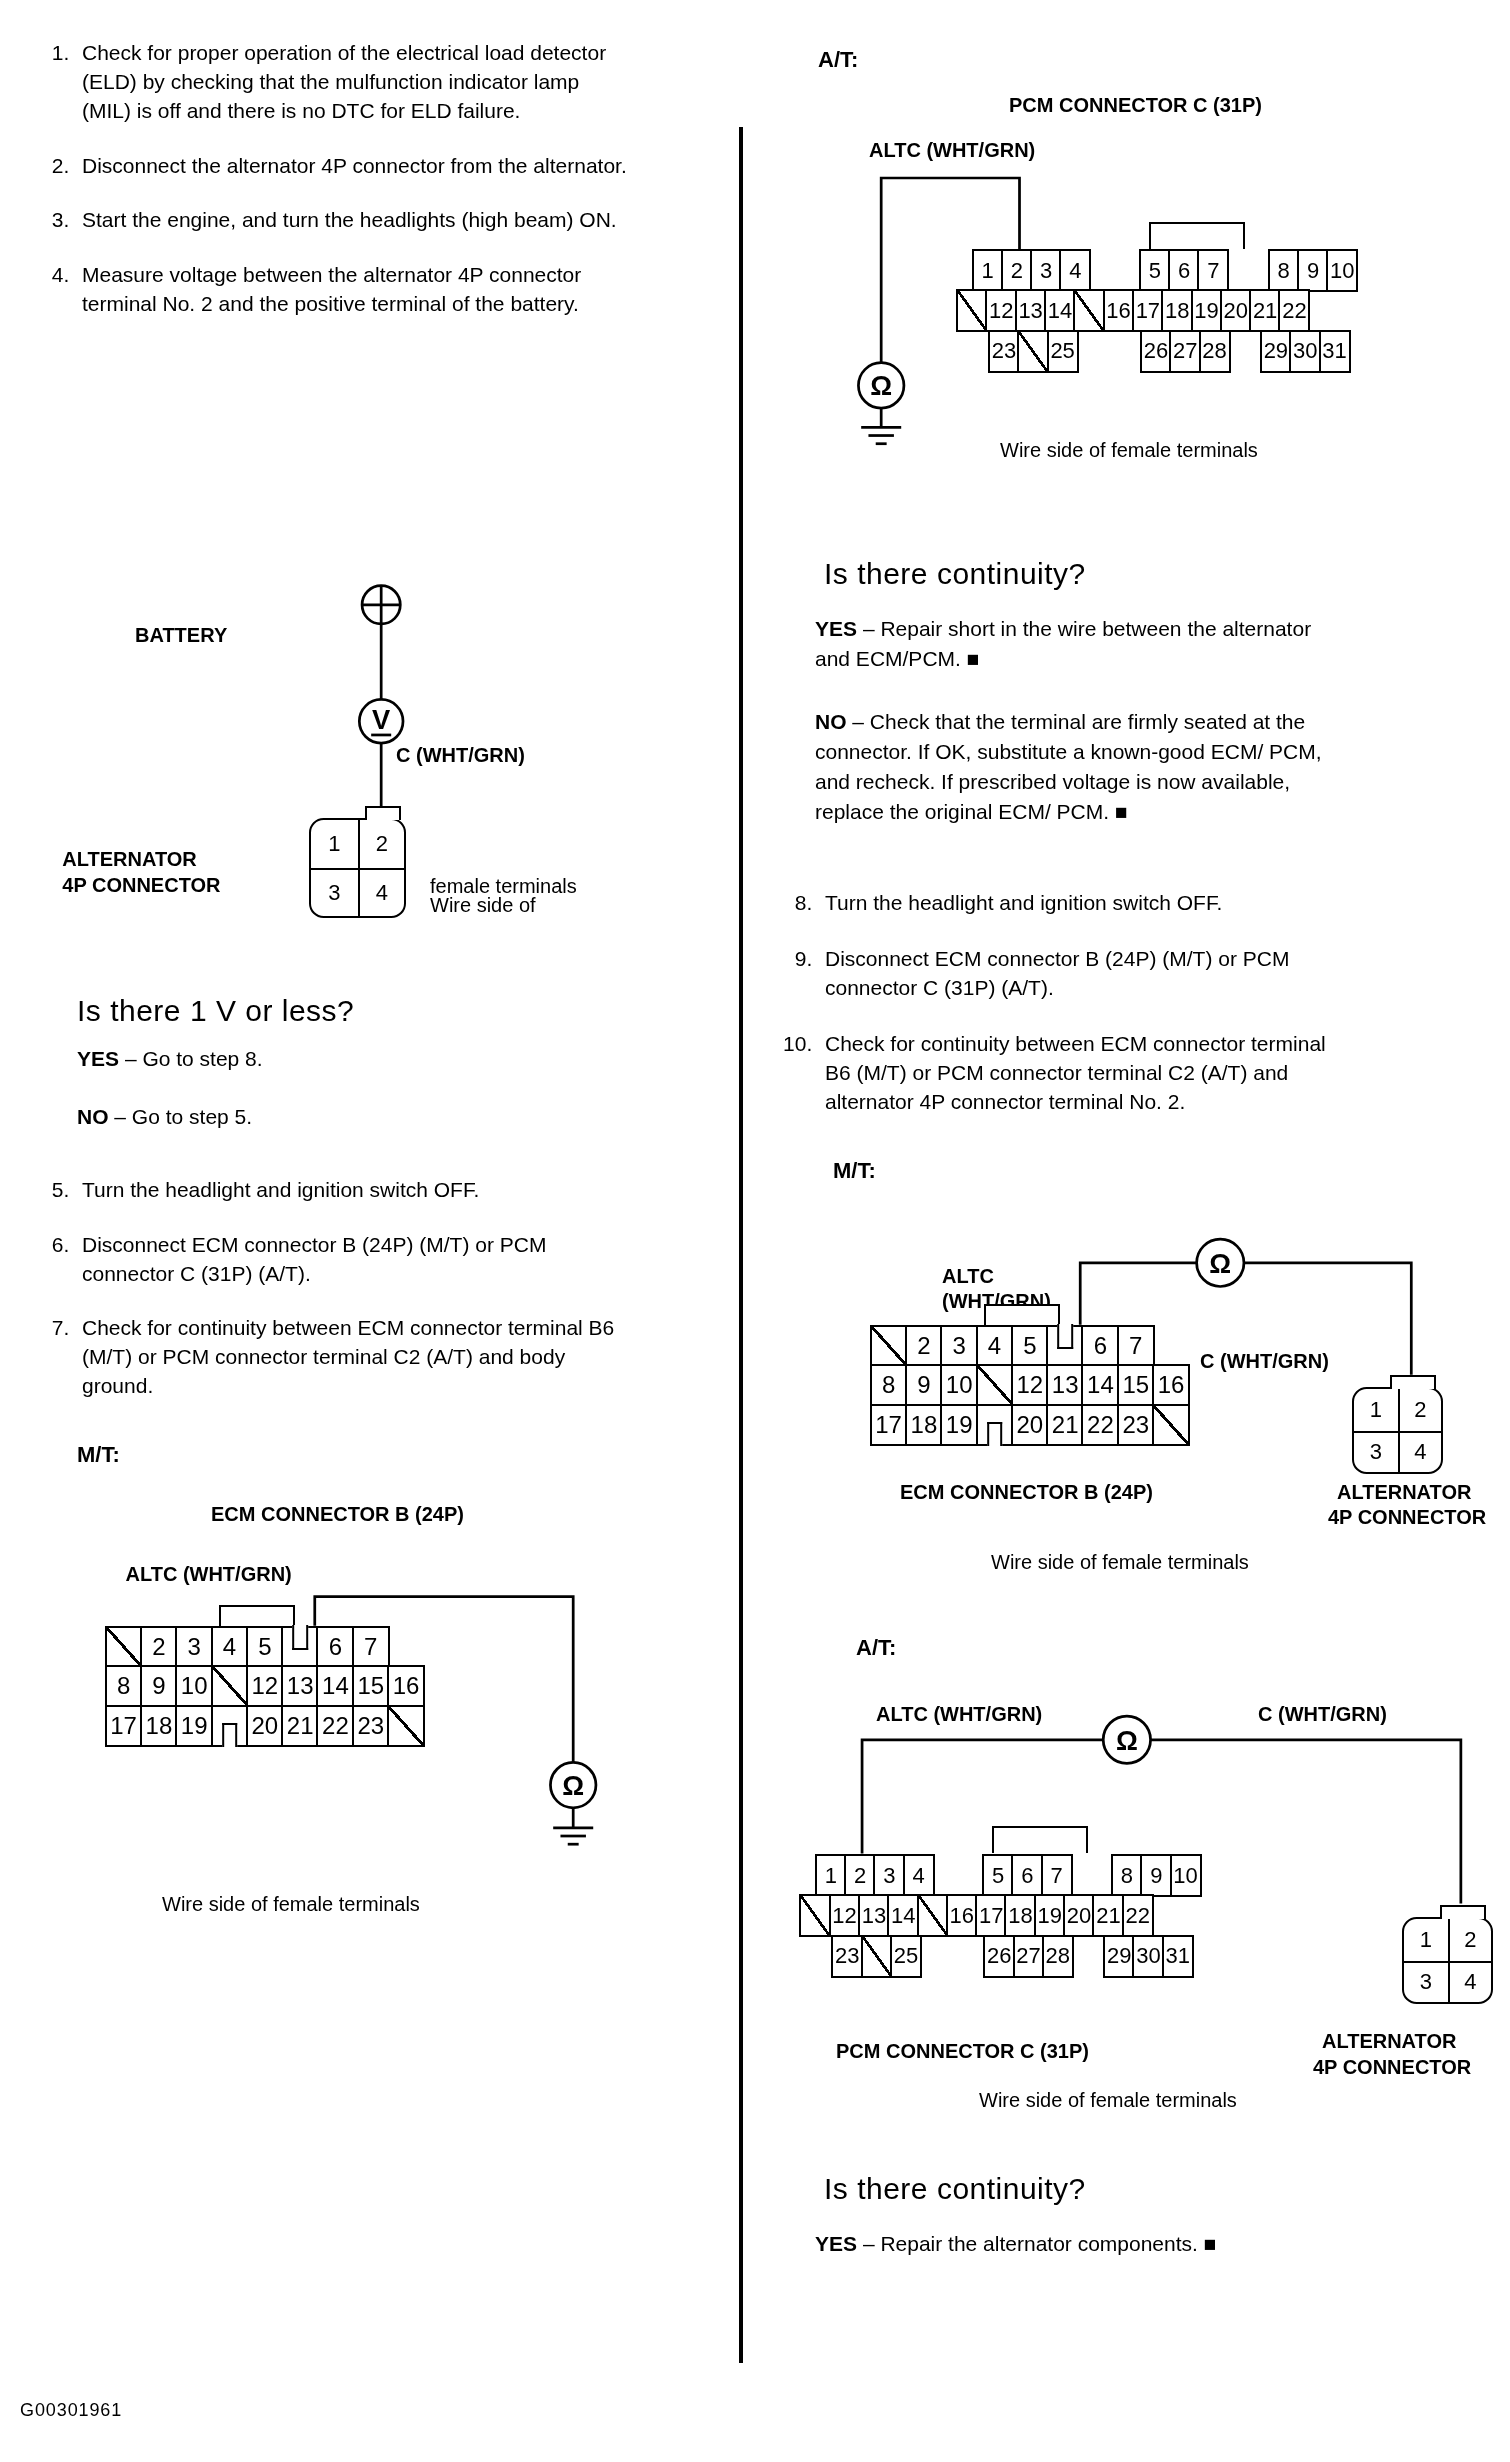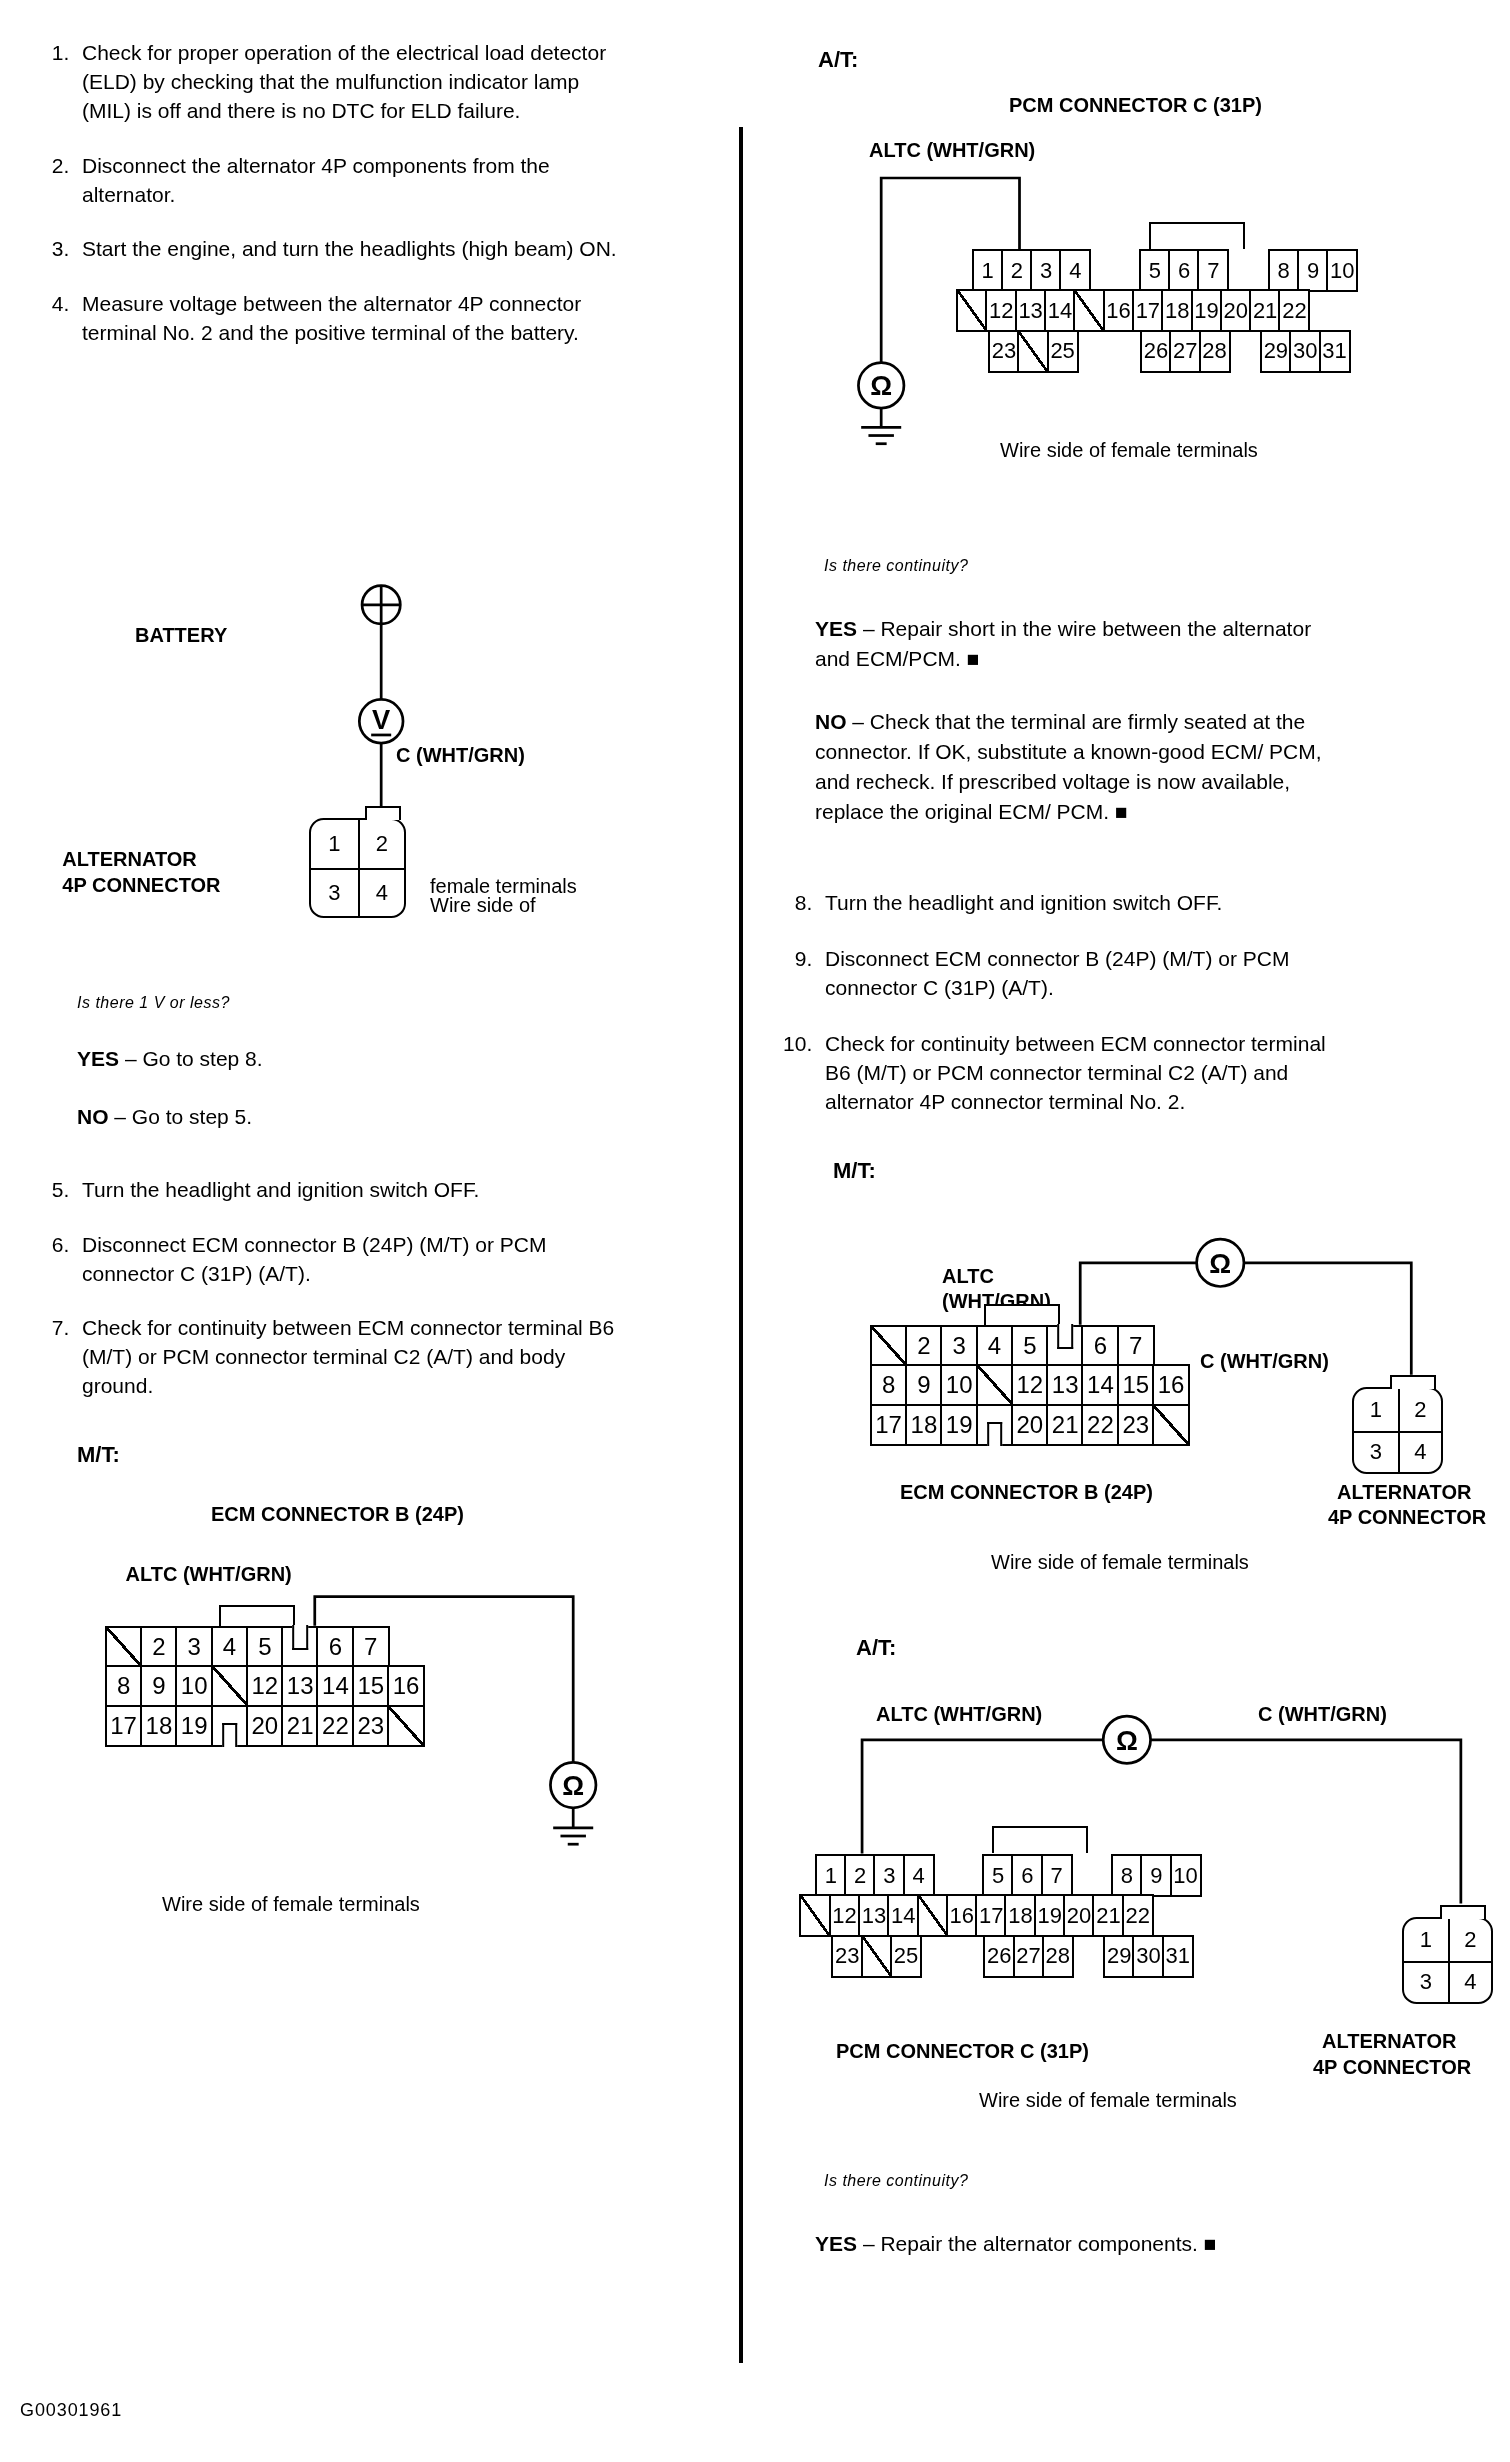--- a/index.html
+++ b/index.html
@@ -4,21 +4,21 @@
 <style>
   html,body{margin:0;padding:0;background:#e8e8e8;}
   .page{position:relative;width:1511px;height:2462px;background:#ffffff;
         font-family:"Liberation Sans",sans-serif;color:#000;margin:0 auto;overflow:hidden;}
   .abs{position:absolute;}
   .divider{position:absolute;background:#000;}
   
   .step{display:flex;font-size:21px;line-height:29px;margin-bottom:25.5px;}
   .step .num{flex:none;width:46px;padding-right:12.7px;text-align:right;box-sizing:border-box;}
   .step .txt{flex:1;}
-  .q{font-style:italic;font-size:16px;letter-spacing:0.5px;}
+  .q{font-size:30px;letter-spacing:0.5px;}
   .answer{font-size:21px;line-height:30px;margin:0;}
   .b{font-weight:bold;}
   .h{font-weight:bold;font-size:22px;}
   .dtitle{position:absolute;font-weight:bold;font-size:20px;white-space:nowrap;}
   .dlabel{position:absolute;font-weight:bold;font-size:20px;white-space:nowrap;line-height:24px;}
   .dnote{position:absolute;font-size:20px;white-space:nowrap;line-height:24.6px;}
   .footer{position:absolute;font-size:18px;letter-spacing:0.9px;}
   
   .cgrid{position:absolute;}
   .crow{display:flex;}
@@ -55,21 +55,21 @@
 
   <div class="divider" style="left:739px;top:127px;width:3.6px;height:2236px;"></div>
 
   <div class="abs" style="left:36px;top:38px;width:596px;">
     <div class="step">
       <span class="num">1.</span>
       <div class="txt">Check for proper operation of the electrical load detector (ELD) by checking that the mulfunction indicator lamp (MIL) is off and there is no DTC for ELD failure.</div>
     </div>
     <div class="step">
       <span class="num">2.</span>
-      <div class="txt">Disconnect the alternator 4P components from the alternator.</div>
+      <div class="txt">Disconnect the alternator 4P connector from the alternator.</div>
     </div>
     <div class="step">
       <span class="num">3.</span>
       <div class="txt">Start the engine, and turn the headlights (high beam) ON.</div>
     </div>
     <div class="step">
       <span class="num">4.</span>
       <div class="txt">Measure voltage between the alternator 4P connector terminal No. 2 and the positive terminal of the battery.</div>
     </div>
   </div>

